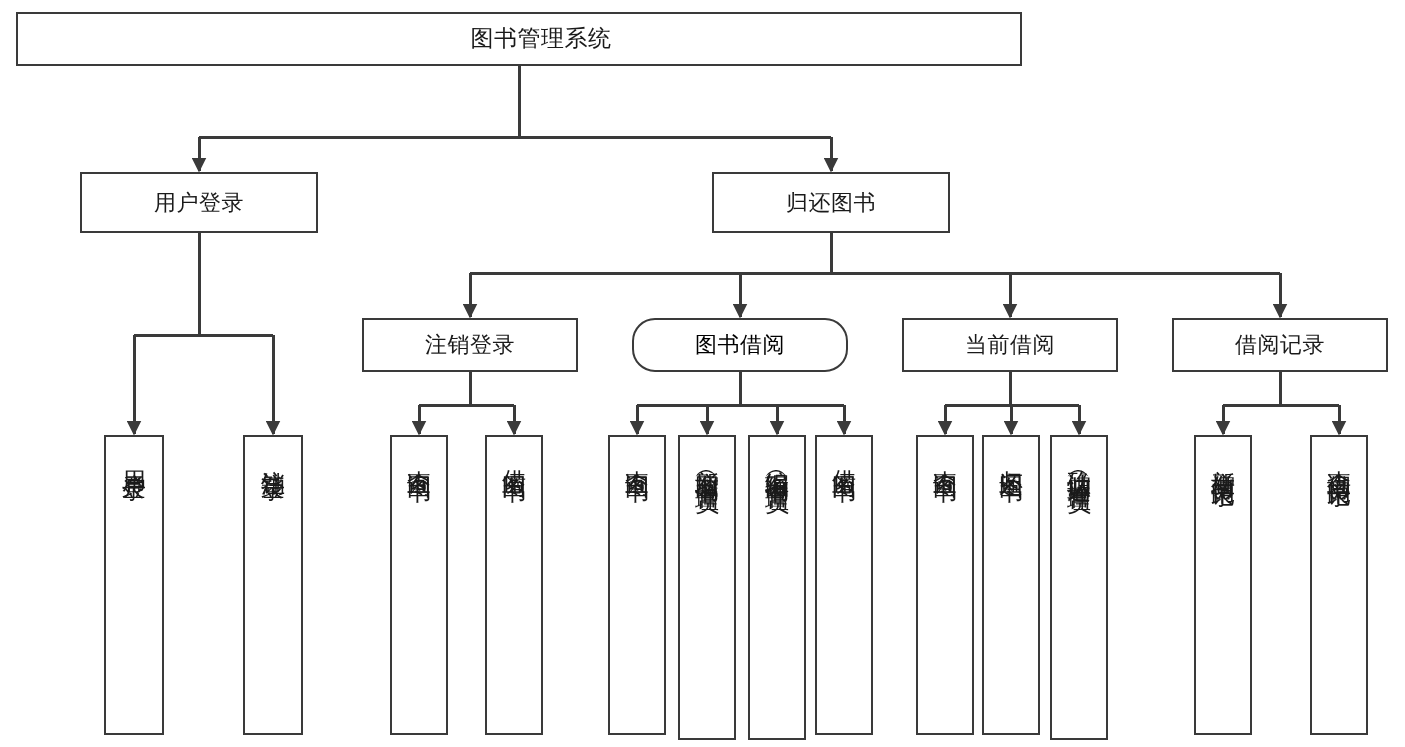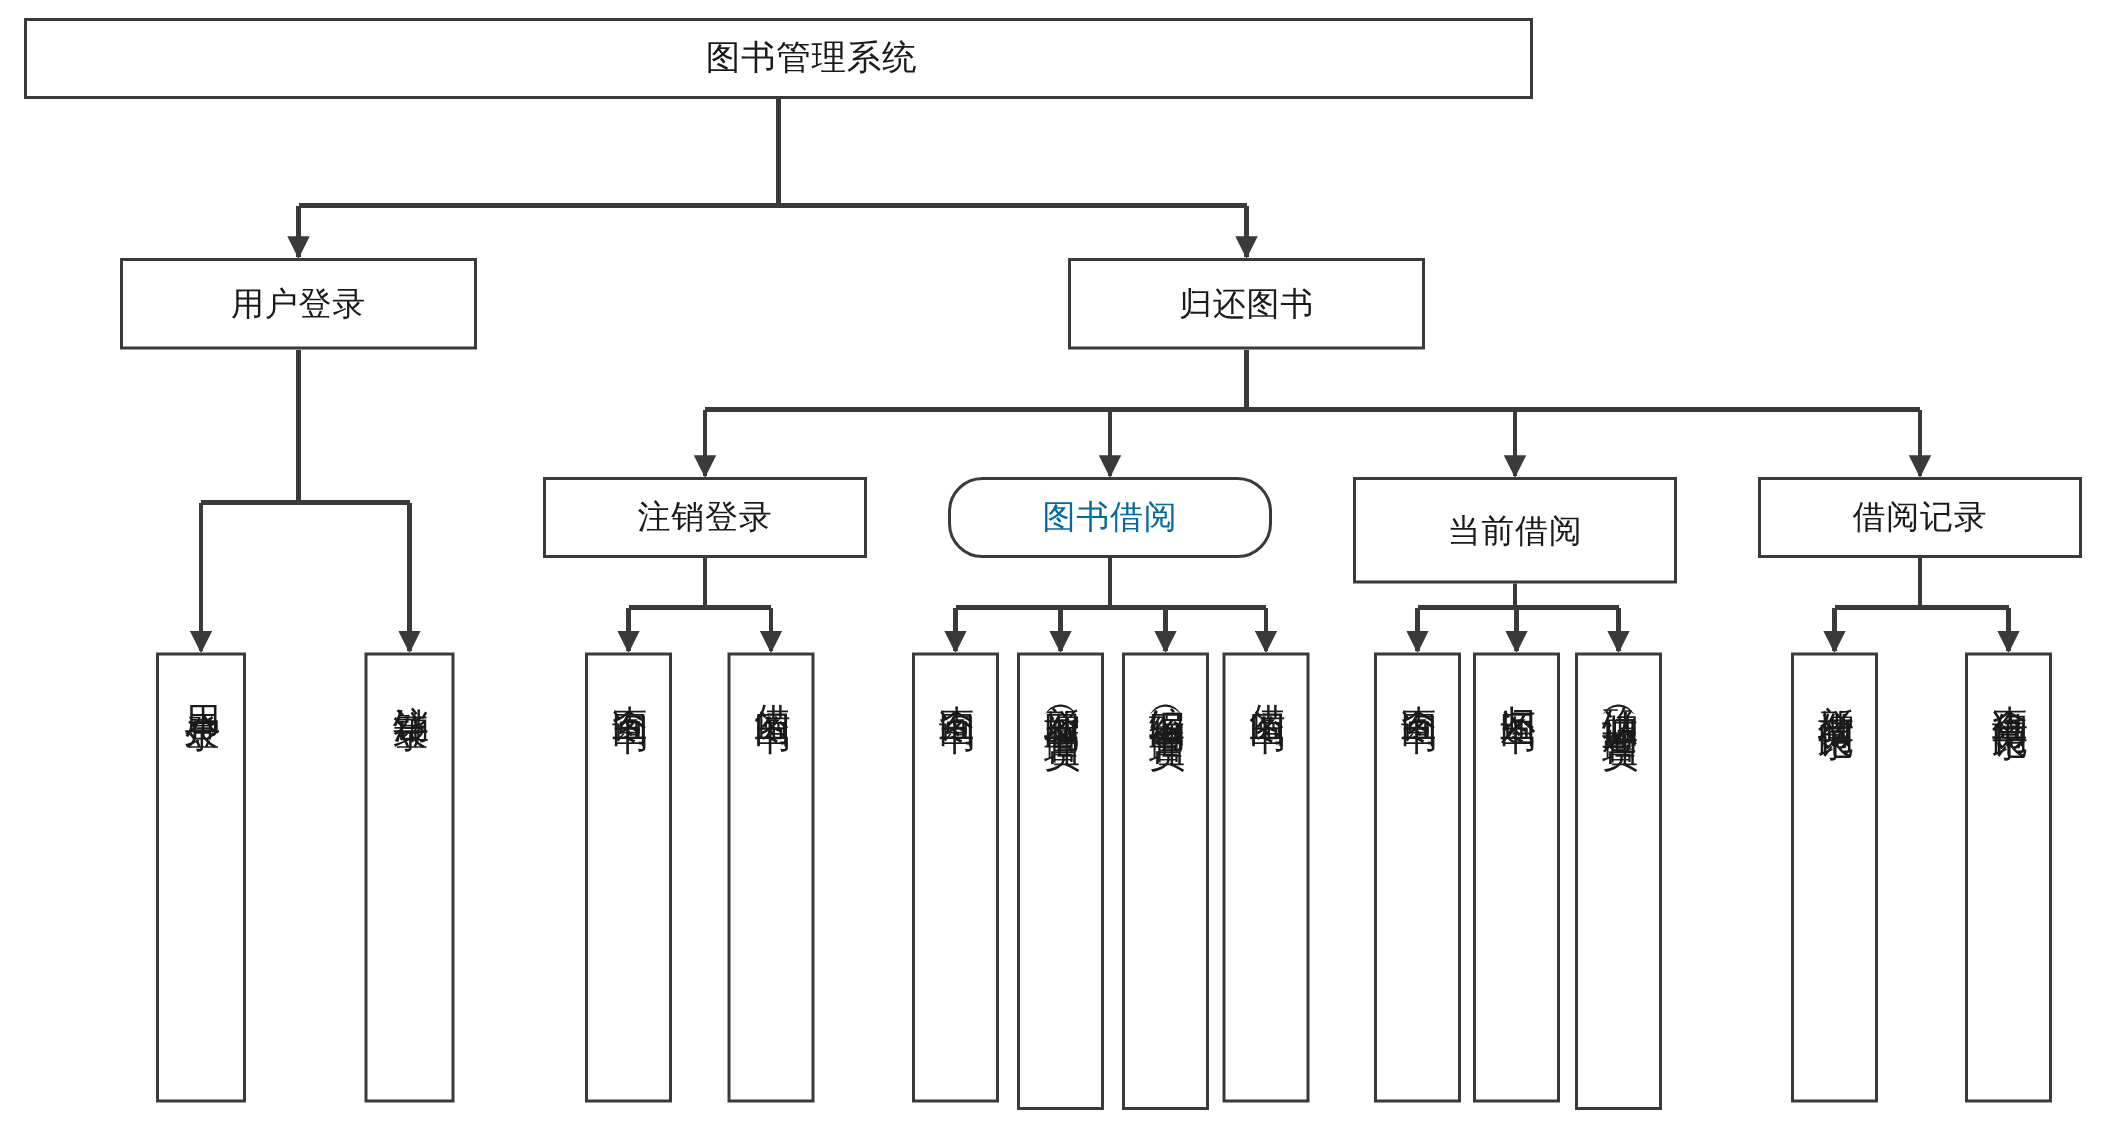--- a/index.html
+++ b/index.html
@@ -120,24 +120,24 @@
       </div>
       <div class="node horiz" style="left: 80px; top: 172px; width: 238px; height: 61px; border-color: rgb(58, 58, 58); color: rgb(26, 26, 26);">
         <span class="node-label">用户登录</span>
       </div>
       <div class="node horiz" style="left: 712px; top: 172px; width: 238px; height: 61px; border-color: rgb(58, 58, 58); color: rgb(26, 26, 26);">
         <span class="node-label">归还图书</span>
       </div>
       <div class="node horiz" style="left: 362px; top: 318px; width: 216px; height: 54px; border-color: rgb(58, 58, 58); color: rgb(26, 26, 26);">
         <span class="node-label">注销登录</span>
       </div>
-      <div class="node horiz" style="left: 632px; top: 318px; width: 216px; height: 54px; border-color: rgb(58, 58, 58); color: #0369a1; border-radius: 23px;">
+      <div class="node horiz" style="left: 632px; top: 318px; width: 216px; height: 54px; border-color: rgb(58, 58, 58); color: #000000; border-radius: 23px;">
         <span class="node-label">图书借阅</span>
       </div>
-      <div class="node horiz" style="left: 902px; top: 318px; width: 216px; height: 71px; border-color: rgb(58, 58, 58); color: rgb(26, 26, 26); align-items: center;">
+      <div class="node horiz" style="left: 902px; top: 318px; width: 216px; height: 54px; border-color: rgb(58, 58, 58); color: rgb(26, 26, 26); align-items: center;">
         <span class="node-label">当前借阅</span>
       </div>
       <div class="node horiz" style="left: 1172px; top: 318px; width: 216px; height: 54px; border-color: rgb(58, 58, 58); color: rgb(26, 26, 26);">
         <span class="node-label">借阅记录</span>
       </div>
       <div class="node vert" style="left: 104px; top: 435px; width: 60px; height: 300px; border-color: rgb(58, 58, 58); color: rgb(26, 26, 26);">
         <span class="node-label">用户登录</span>
       </div>
       <div class="node vert" style="left: 243px; top: 435px; width: 60px; height: 300px; border-color: rgb(58, 58, 58); color: rgb(26, 26, 26);">
         <span class="node-label">注销登录</span>

